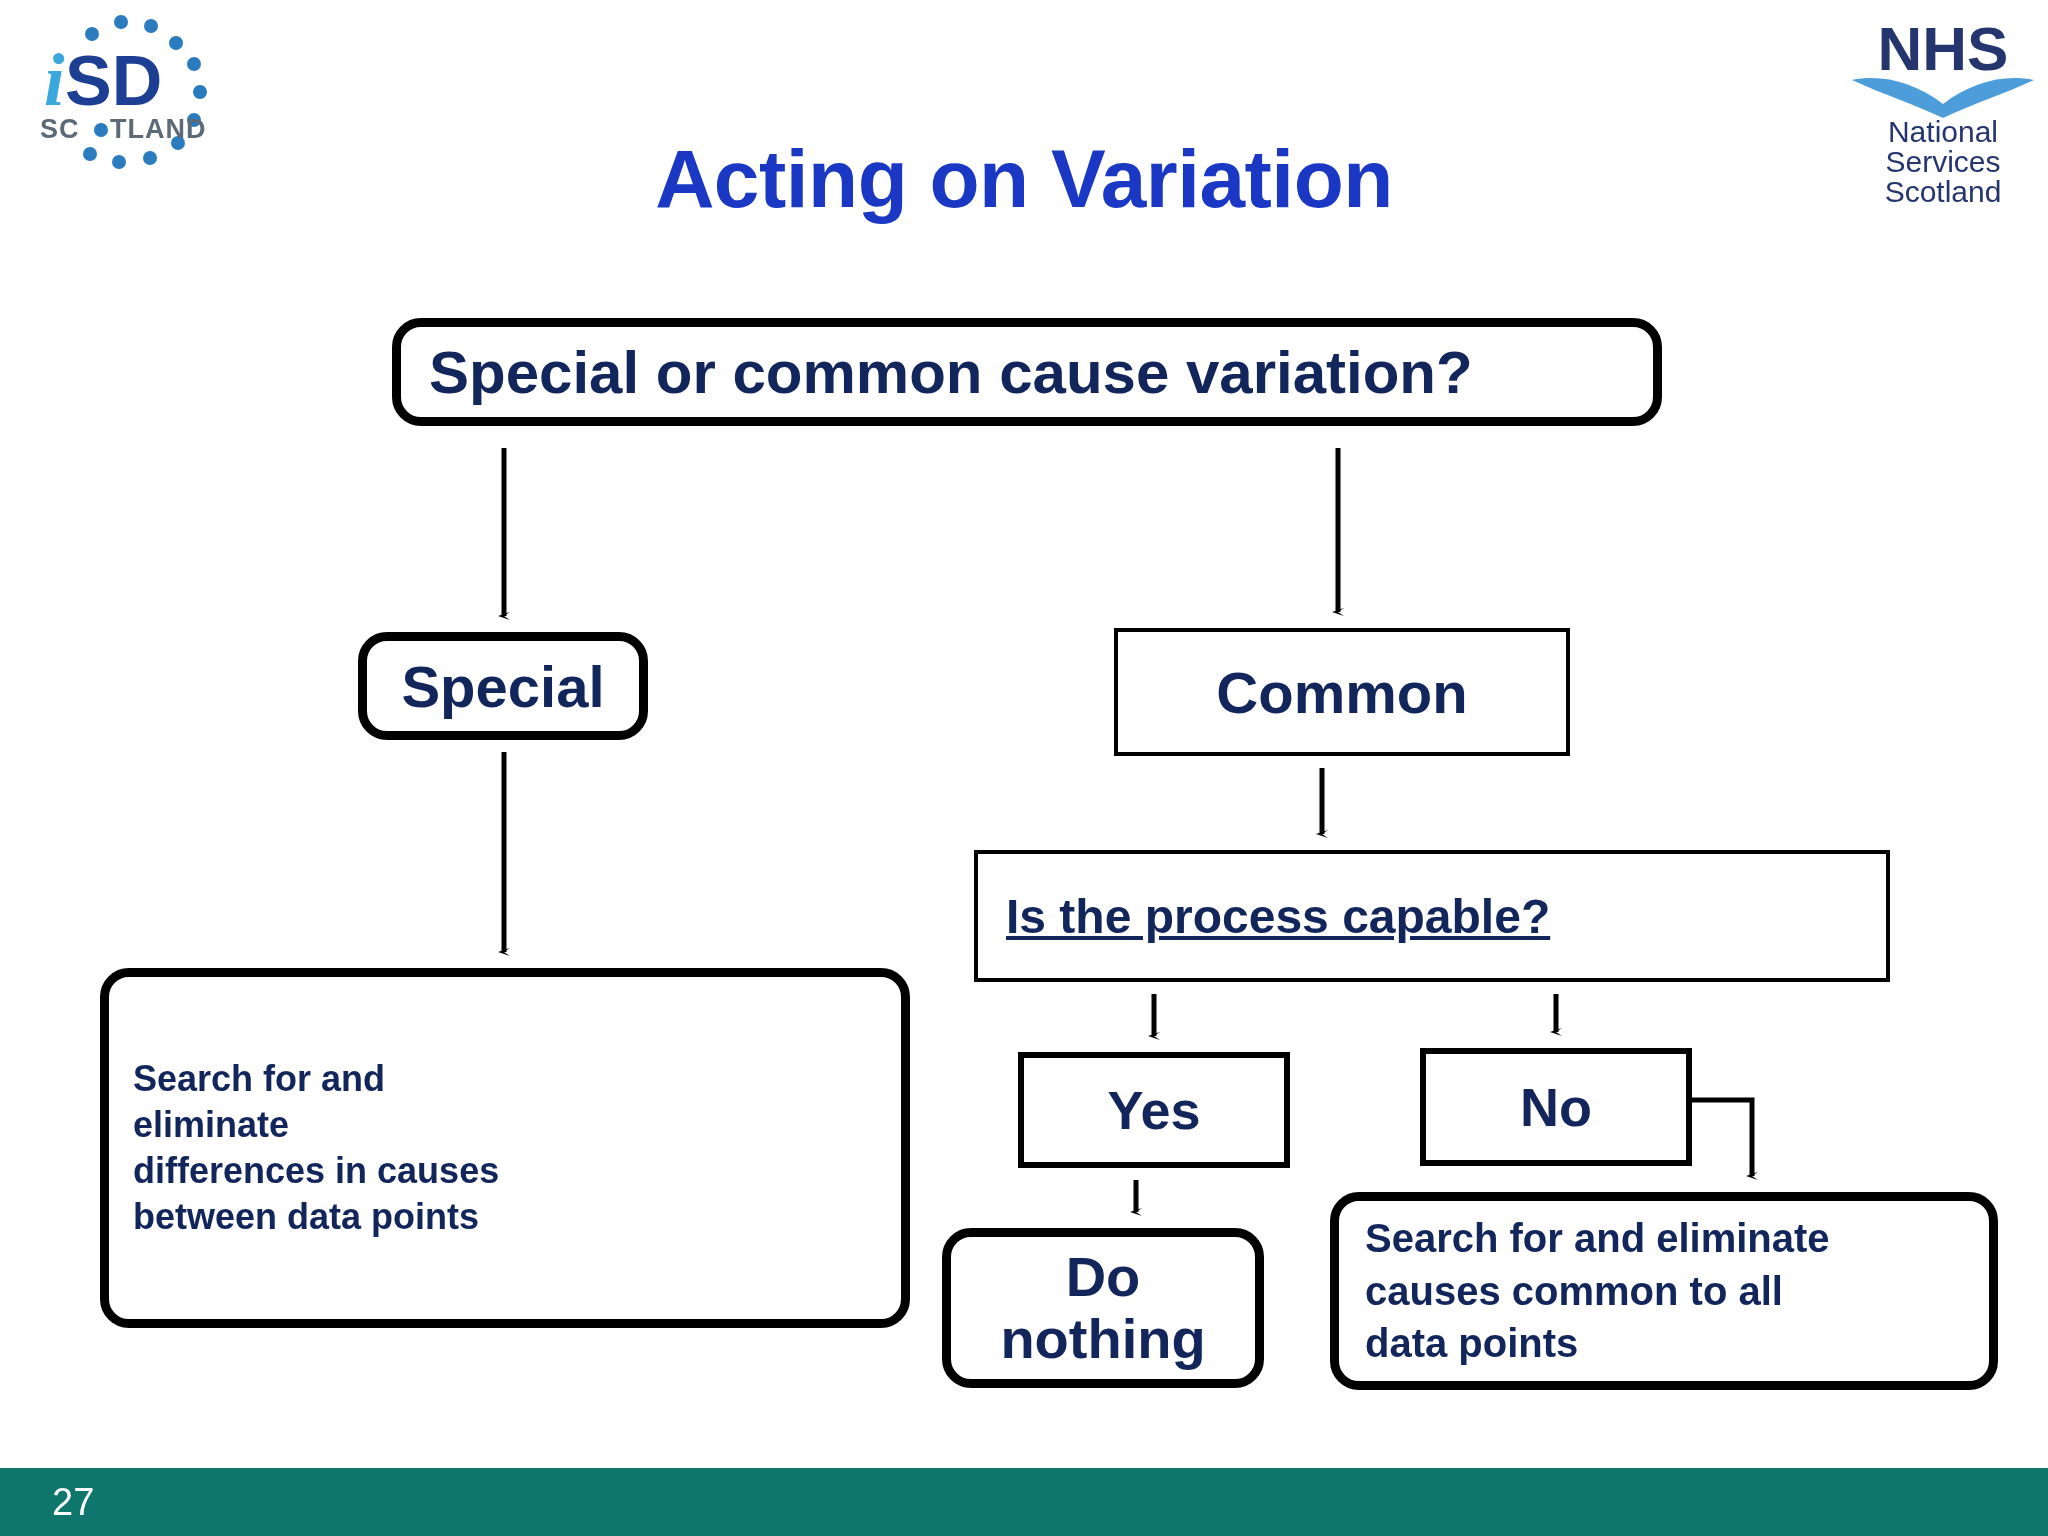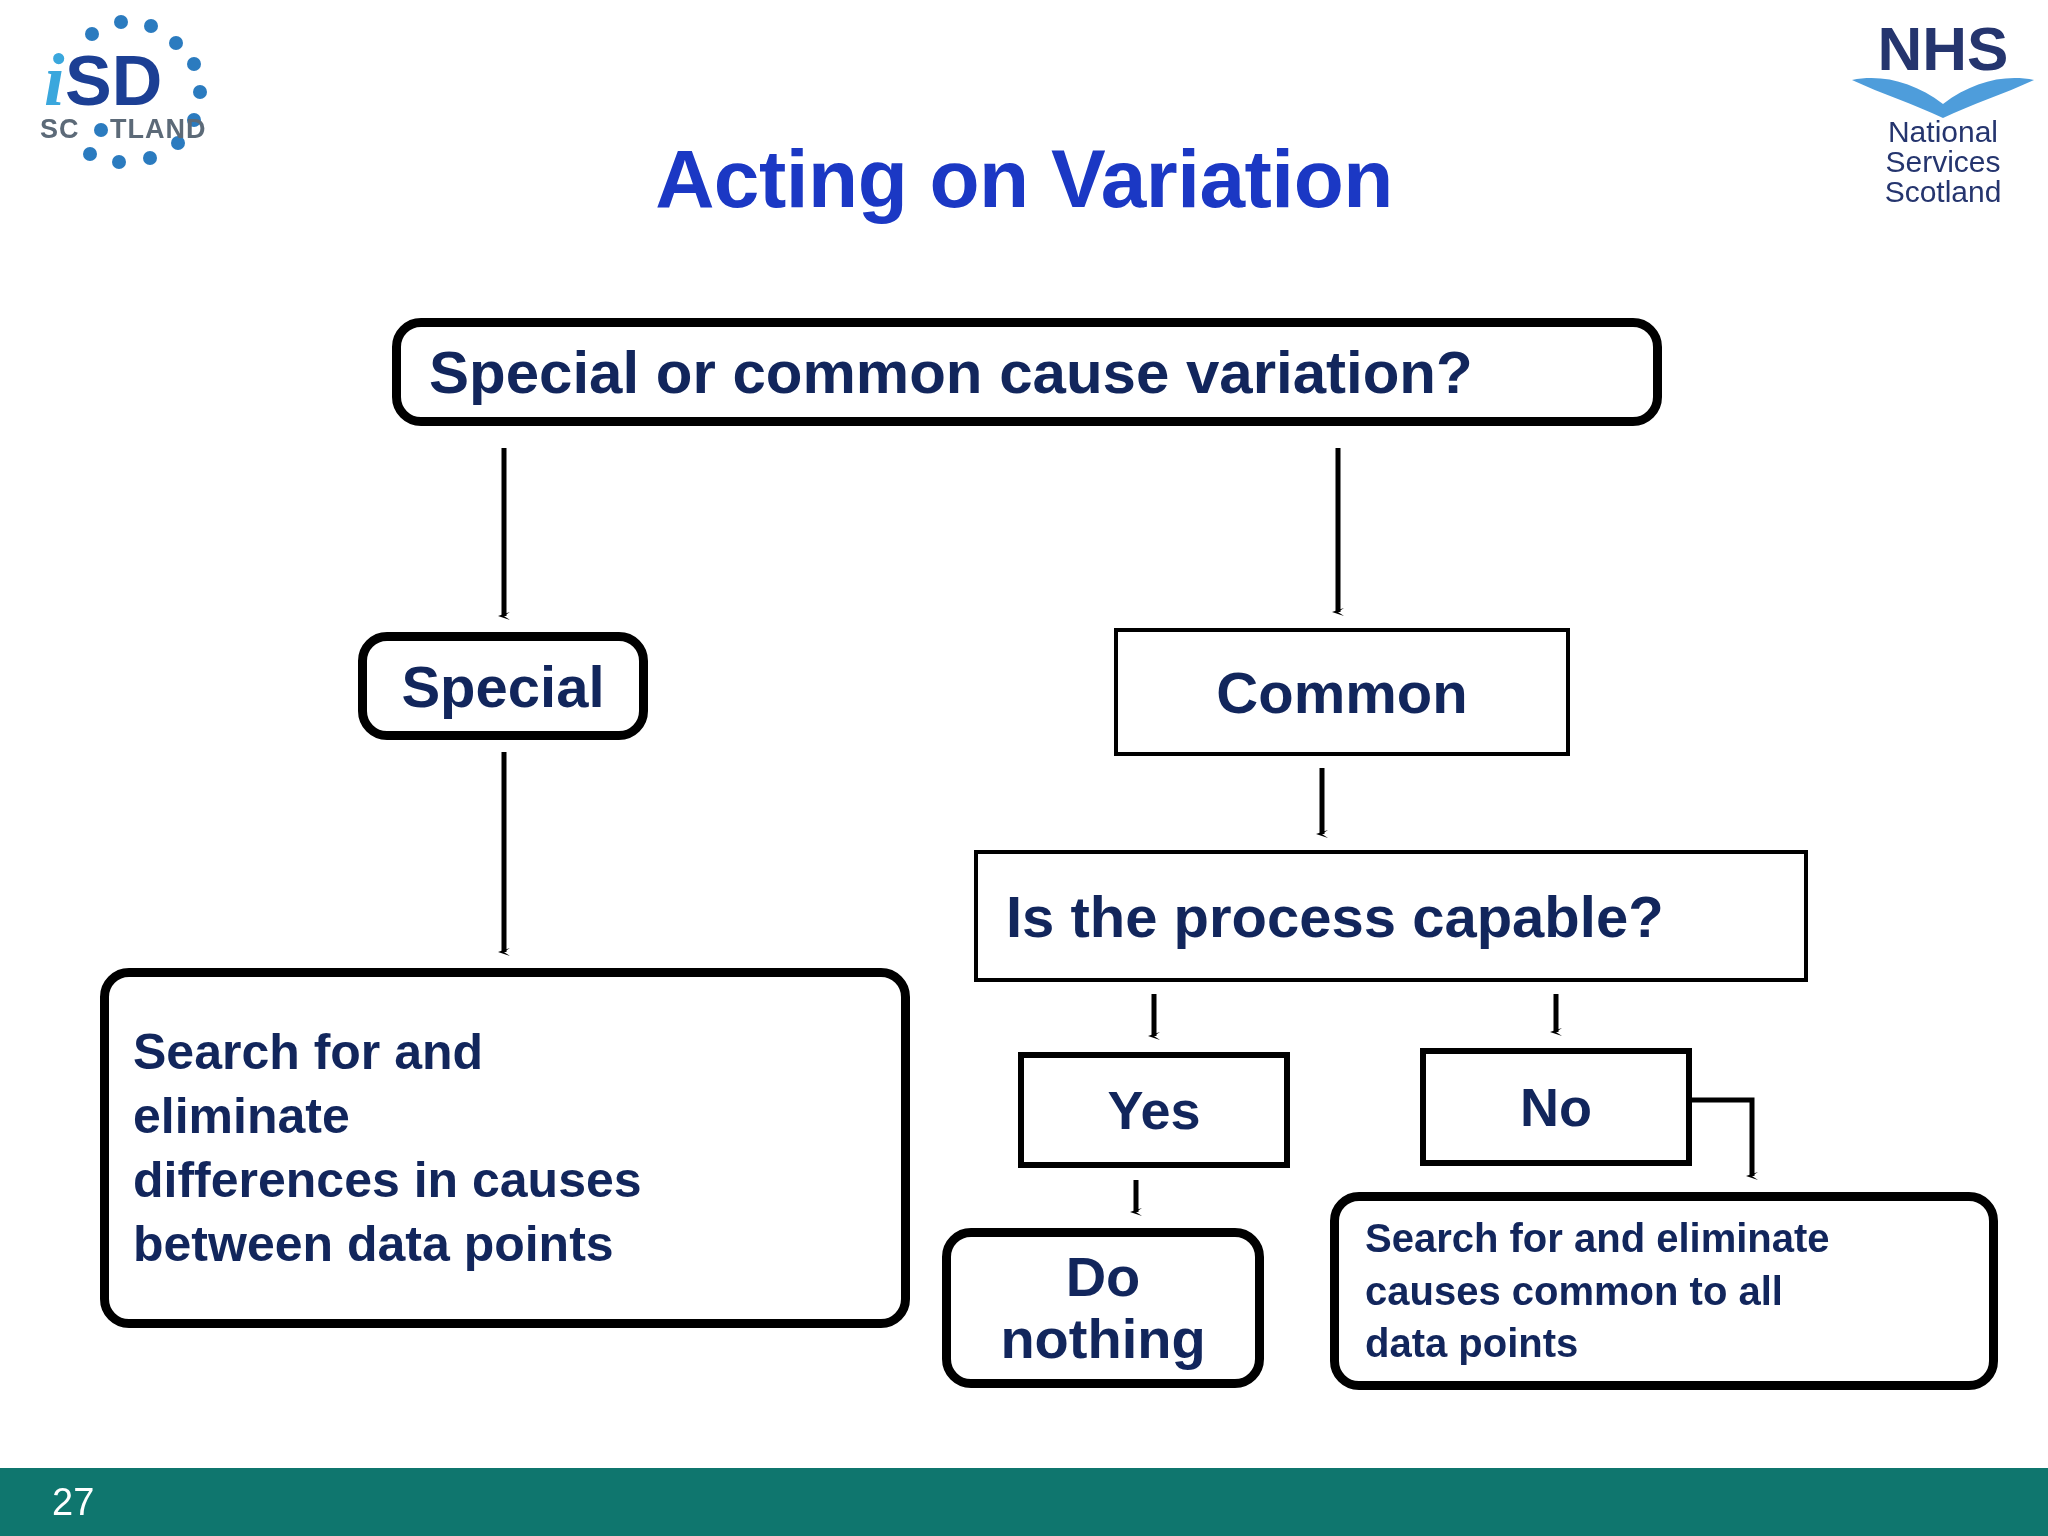--- a/index.html
+++ b/index.html
@@ -79,28 +79,29 @@
 
   #box-special {
     left: 358px; top: 632px; width: 290px; height: 108px;
     font-size: 58px;
   }
   #box-common {
     left: 1114px; top: 628px; width: 456px; height: 128px;
     font-size: 58px;
   }
   #box-capable {
-    left: 974px; top: 850px; width: 834px; height: 132px;
-    font-size: 58px;
+    left: 974px; top: 850px; width: 916px; height: 132px;
+    font-size: 48px;
+    text-decoration: underline;
   }
   #box-capable .txt { padding-left: 28px; text-align: left; }
 
   #box-search-special {
     left: 100px; top: 968px; width: 810px; height: 360px;
-    font-size: 50px;
+    font-size: 36px;
     line-height: 1.28;
   }
   #box-search-special .txt { padding-left: 24px; text-align: left; }
 
   #box-yes {
     left: 1018px; top: 1052px; width: 272px; height: 116px;
     font-size: 54px;
   }
   #box-no {
     left: 1420px; top: 1048px; width: 272px; height: 118px;

